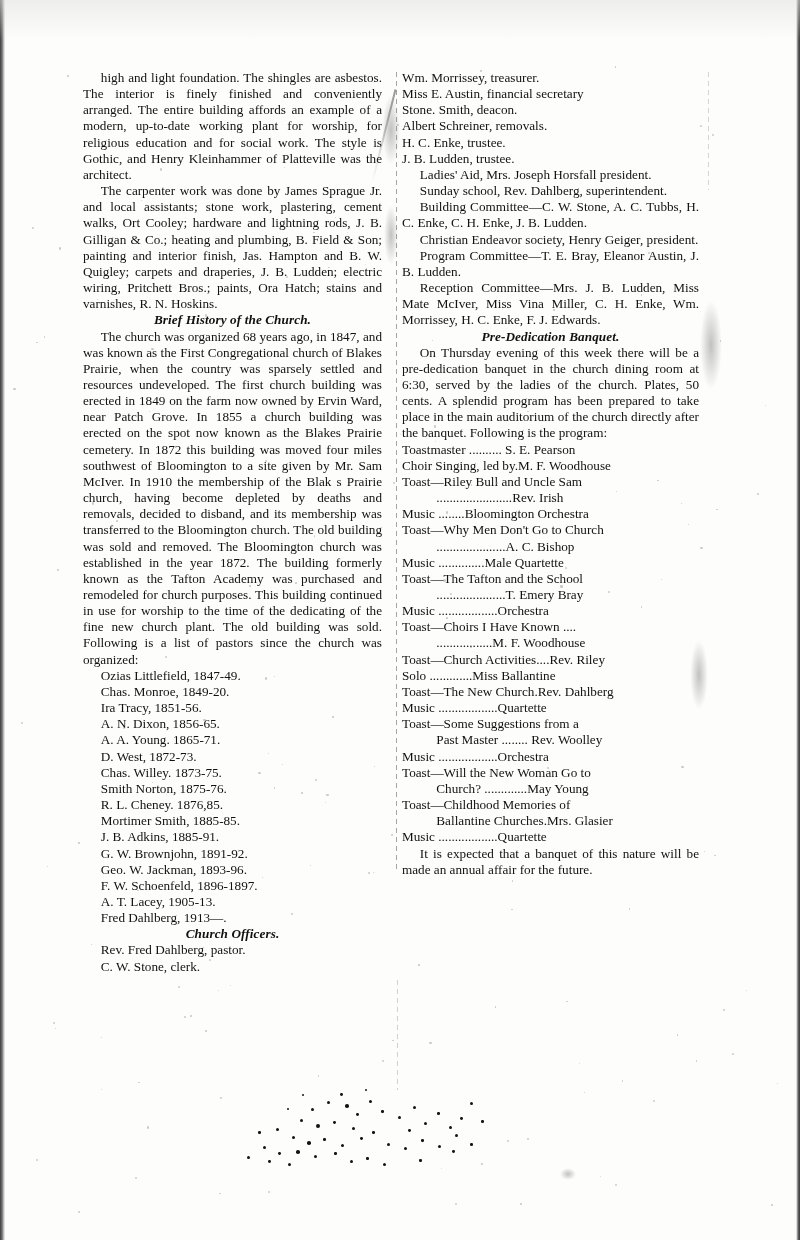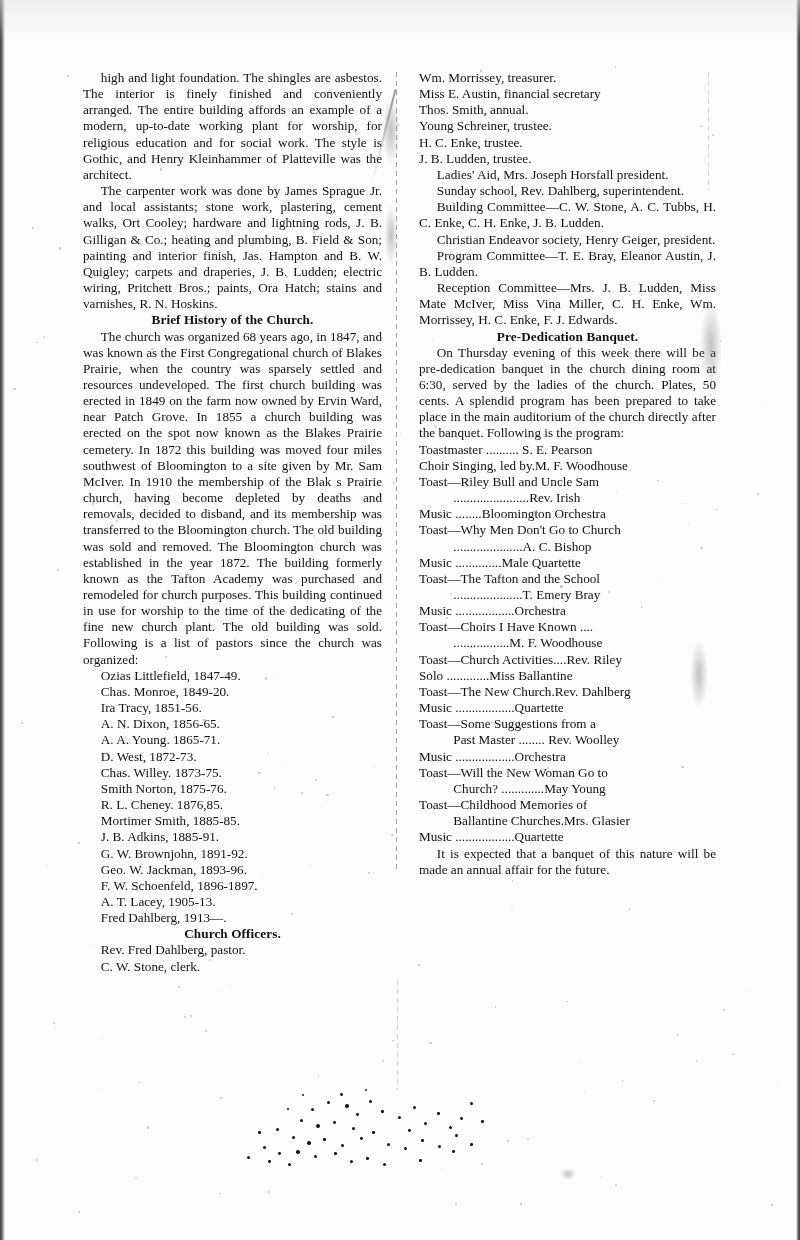--- a/index.html
+++ b/index.html
@@ -56,30 +56,31 @@
   
   .col {
     position: absolute;
     font-size: 13.2px;
     line-height: 16.15px;
     text-align: justify;
     text-justify: inter-word;
     -webkit-font-smoothing: none;
   }
   #col-left  { left: 83px;  top: 70px; width: 299px; }
-  #col-right { left: 419px; top: 70px; width: 297px; }
+  #col-right { left: 402px; top: 70px; width: 297px; }
 
   .col p { margin: 0; }
   .indent { text-indent: 1.35em; }
 
   .head {
     text-align: center;
     font-weight: bold;
     margin: 1px 0 0 0;
     letter-spacing: .1px;
+    font-style: italic;
   }
 
   
   .plain-list {
     text-align: left;
     margin: 0;
     padding: 0 0 0 1.35em;
     list-style: none;
   }
   .plain-list li { white-space: nowrap; }
@@ -162,22 +163,22 @@
       <li>Rev. Fred Dahlberg, pastor.</li>
       <li>C. W. Stone, clerk.</li>
     </ul>
   </div>
 
   <div class="col" id="col-right">
 
     <ul class="plain-list" style="padding-left:0">
       <li>Wm. Morrissey, treasurer.</li>
       <li>Miss E. Austin, financial secretary</li>
-      <li>Thos. Smith, annual.</li>
-      <li>Young Schreiner, trustee.</li>
+      <li>Stone. Smith, deacon.</li>
+      <li>Albert Schreiner, removals.</li>
       <li>H. C. Enke, trustee.</li>
       <li>J. B. Ludden, trustee.</li>
     </ul>
 
     <p class="indent">Ladies' Aid, Mrs. Joseph Horsfall president.</p>
     <p class="indent">Sunday school, Rev. Dahlberg, superintendent.</p>
     <p class="indent">Building Committee—C. W. Stone, A. C. Tubbs, H. C. Enke, C. H. Enke, J. B. Ludden.</p>
     <p class="indent">Christian Endeavor society, Henry Geiger, president.</p>
     <p class="indent">Program Committee—T. E. Bray, Eleanor Austin, J. B. Ludden.</p>
     <p class="indent">Reception Committee—Mrs. J. B. Ludden, Miss Mate McIver, Miss Vina Miller, C. H. Enke, Wm. Morrissey, H. C. Enke, F. J. Edwards.</p>

